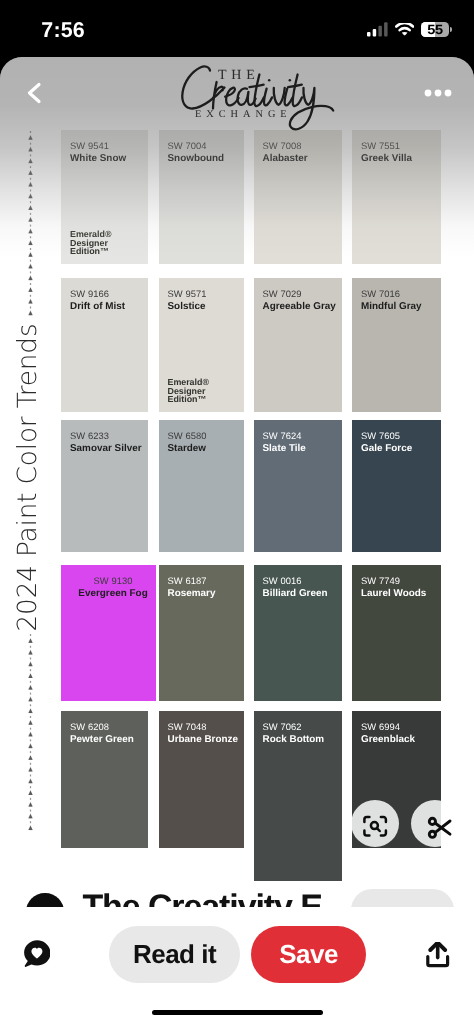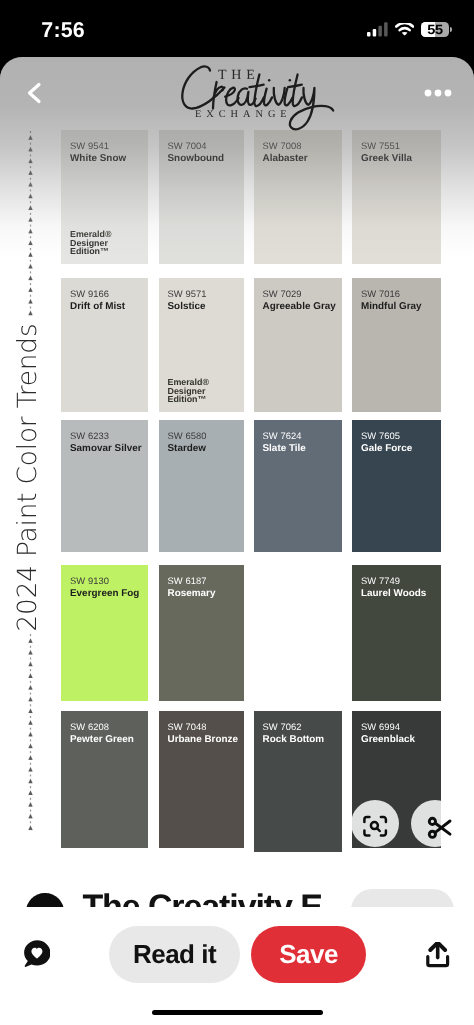--- a/index.html
+++ b/index.html
@@ -195,43 +195,47 @@
           <div class="sw light" style="left: 192.5px; width: 88.5px; height: 132px; background: rgb(98, 108, 118);">
             <div class="code">SW 7624</div>
             <div class="name">Slate Tile</div>
           </div>
           <div class="sw light" style="left: 291px; width: 89px; height: 132px; background: rgb(54, 69, 79);">
             <div class="code">SW 7605</div>
             <div class="name">Gale Force</div>
           </div>
         </div>
         <div class="row" style="height: 136px; margin-top: 13px;">
-          <div class="sw" style="left: 0px; width: 87px; height: 136px; background: #bef264;">
+          <div class="sw" style="left: 0px; width: 95px; height: 136px; background: #d946ef; text-align: center;">
             <div class="code">SW 9130</div>
             <div class="name">Evergreen Fog</div>
           </div>
           <div class="sw light" style="left: 97.5px; width: 85px; height: 136px; background: rgb(104, 105, 93);">
             <div class="code">SW 6187</div>
             <div class="name">Rosemary</div>
+          </div>
+          <div class="sw light" style="left: 192.5px; width: 88.5px; height: 136px; background: rgb(71, 86, 80);">
+            <div class="code">SW 0016</div>
+            <div class="name">Billiard Green</div>
           </div>
           <div class="sw light" style="left: 291px; width: 89px; height: 136px; background: rgb(67, 72, 63);">
             <div class="code">SW 7749</div>
             <div class="name">Laurel Woods</div>
           </div>
         </div>
         <div class="row" style="height: 137px; margin-top: 10px; text-decoration: underline;">
           <div class="sw light" style="left: 0px; width: 87px; height: 137px; background: rgb(94, 97, 91);">
             <div class="code">SW 6208</div>
             <div class="name">Pewter Green</div>
           </div>
           <div class="sw light" style="left: 97.5px; width: 85px; height: 137px; background: rgb(84, 79, 74);">
             <div class="code">SW 7048</div>
             <div class="name">Urbane Bronze</div>
           </div>
-          <div class="sw light" style="left: 192.5px; width: 88.5px; height: 141px; background: rgb(70, 75, 73);">
+          <div class="sw light" style="left: 192.5px; width: 88.5px; height: 170px; background: rgb(70, 75, 73);">
             <div class="code">SW 7062</div>
             <div class="name">Rock Bottom</div>
           </div>
           <div class="sw light" style="left: 291px; width: 89px; height: 137px; background: rgb(56, 58, 57);">
             <div class="code">SW 6994</div>
             <div class="name">Greenblack</div>
           </div>
         </div>
       </div>
 

